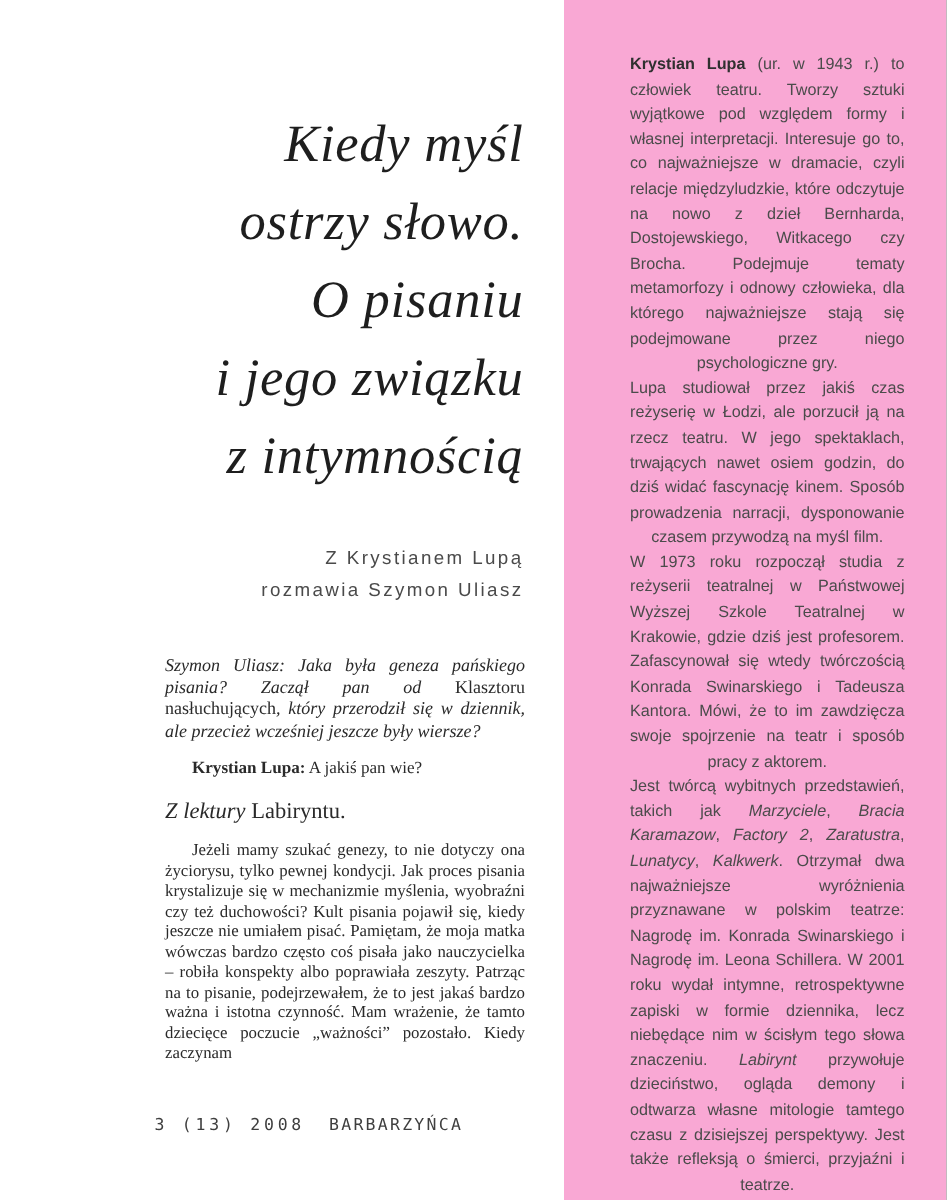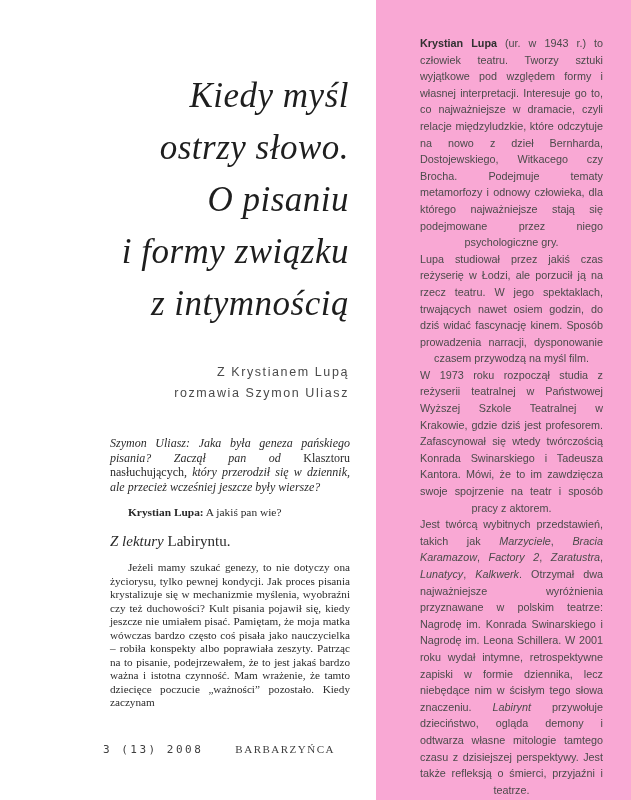--- a/index.html
+++ b/index.html
@@ -89,21 +89,21 @@
   .footer {
     position: absolute;
     left: 103px;
     top: 743px;
     font-family: "DejaVu Sans Mono", monospace;
     font-size: 11px;
     letter-spacing: 2.5px;
     color: #3f3f3f;
     white-space: nowrap;
   }
-  .footer .magazine { margin-left: 32px; letter-spacing: 1.5px; font-family: Liberation Serif, serif; }
+  .footer .magazine { margin-left: 16px; letter-spacing: 1.5px; }
 
   
   .gray-panel {
     position: absolute;
     left: 376px;
     top: 0;
     width: 255px;
     height: 800px;
     background: #f9a8d4;
     overflow: hidden;
@@ -125,21 +125,21 @@
 </style>
 </head>
 <body>
 
 <div class="page">
 
   <div class="title-block">
     <div>Kiedy myśl</div>
     <div>ostrzy słowo.</div>
     <div>O pisaniu</div>
-    <div>i formy związku</div>
+    <div>i jego związku</div>
     <div>z intymnością</div>
   </div>
 
   <div class="byline-block">
     <div>Z Krystianem Lupą</div>
     <div>rozmawia Szymon Uliasz</div>
   </div>
 
   <div class="question-block"><span class="seg-i">Szymon Uliasz: Jaka była geneza pańskiego pisania? Zaczął pan od </span><span class="seg-r">Klasztoru nasłuchujących</span><span class="seg-i">, który przerodził się w dziennik, ale przecież wcześniej jeszcze były wiersze?</span></div>
 

